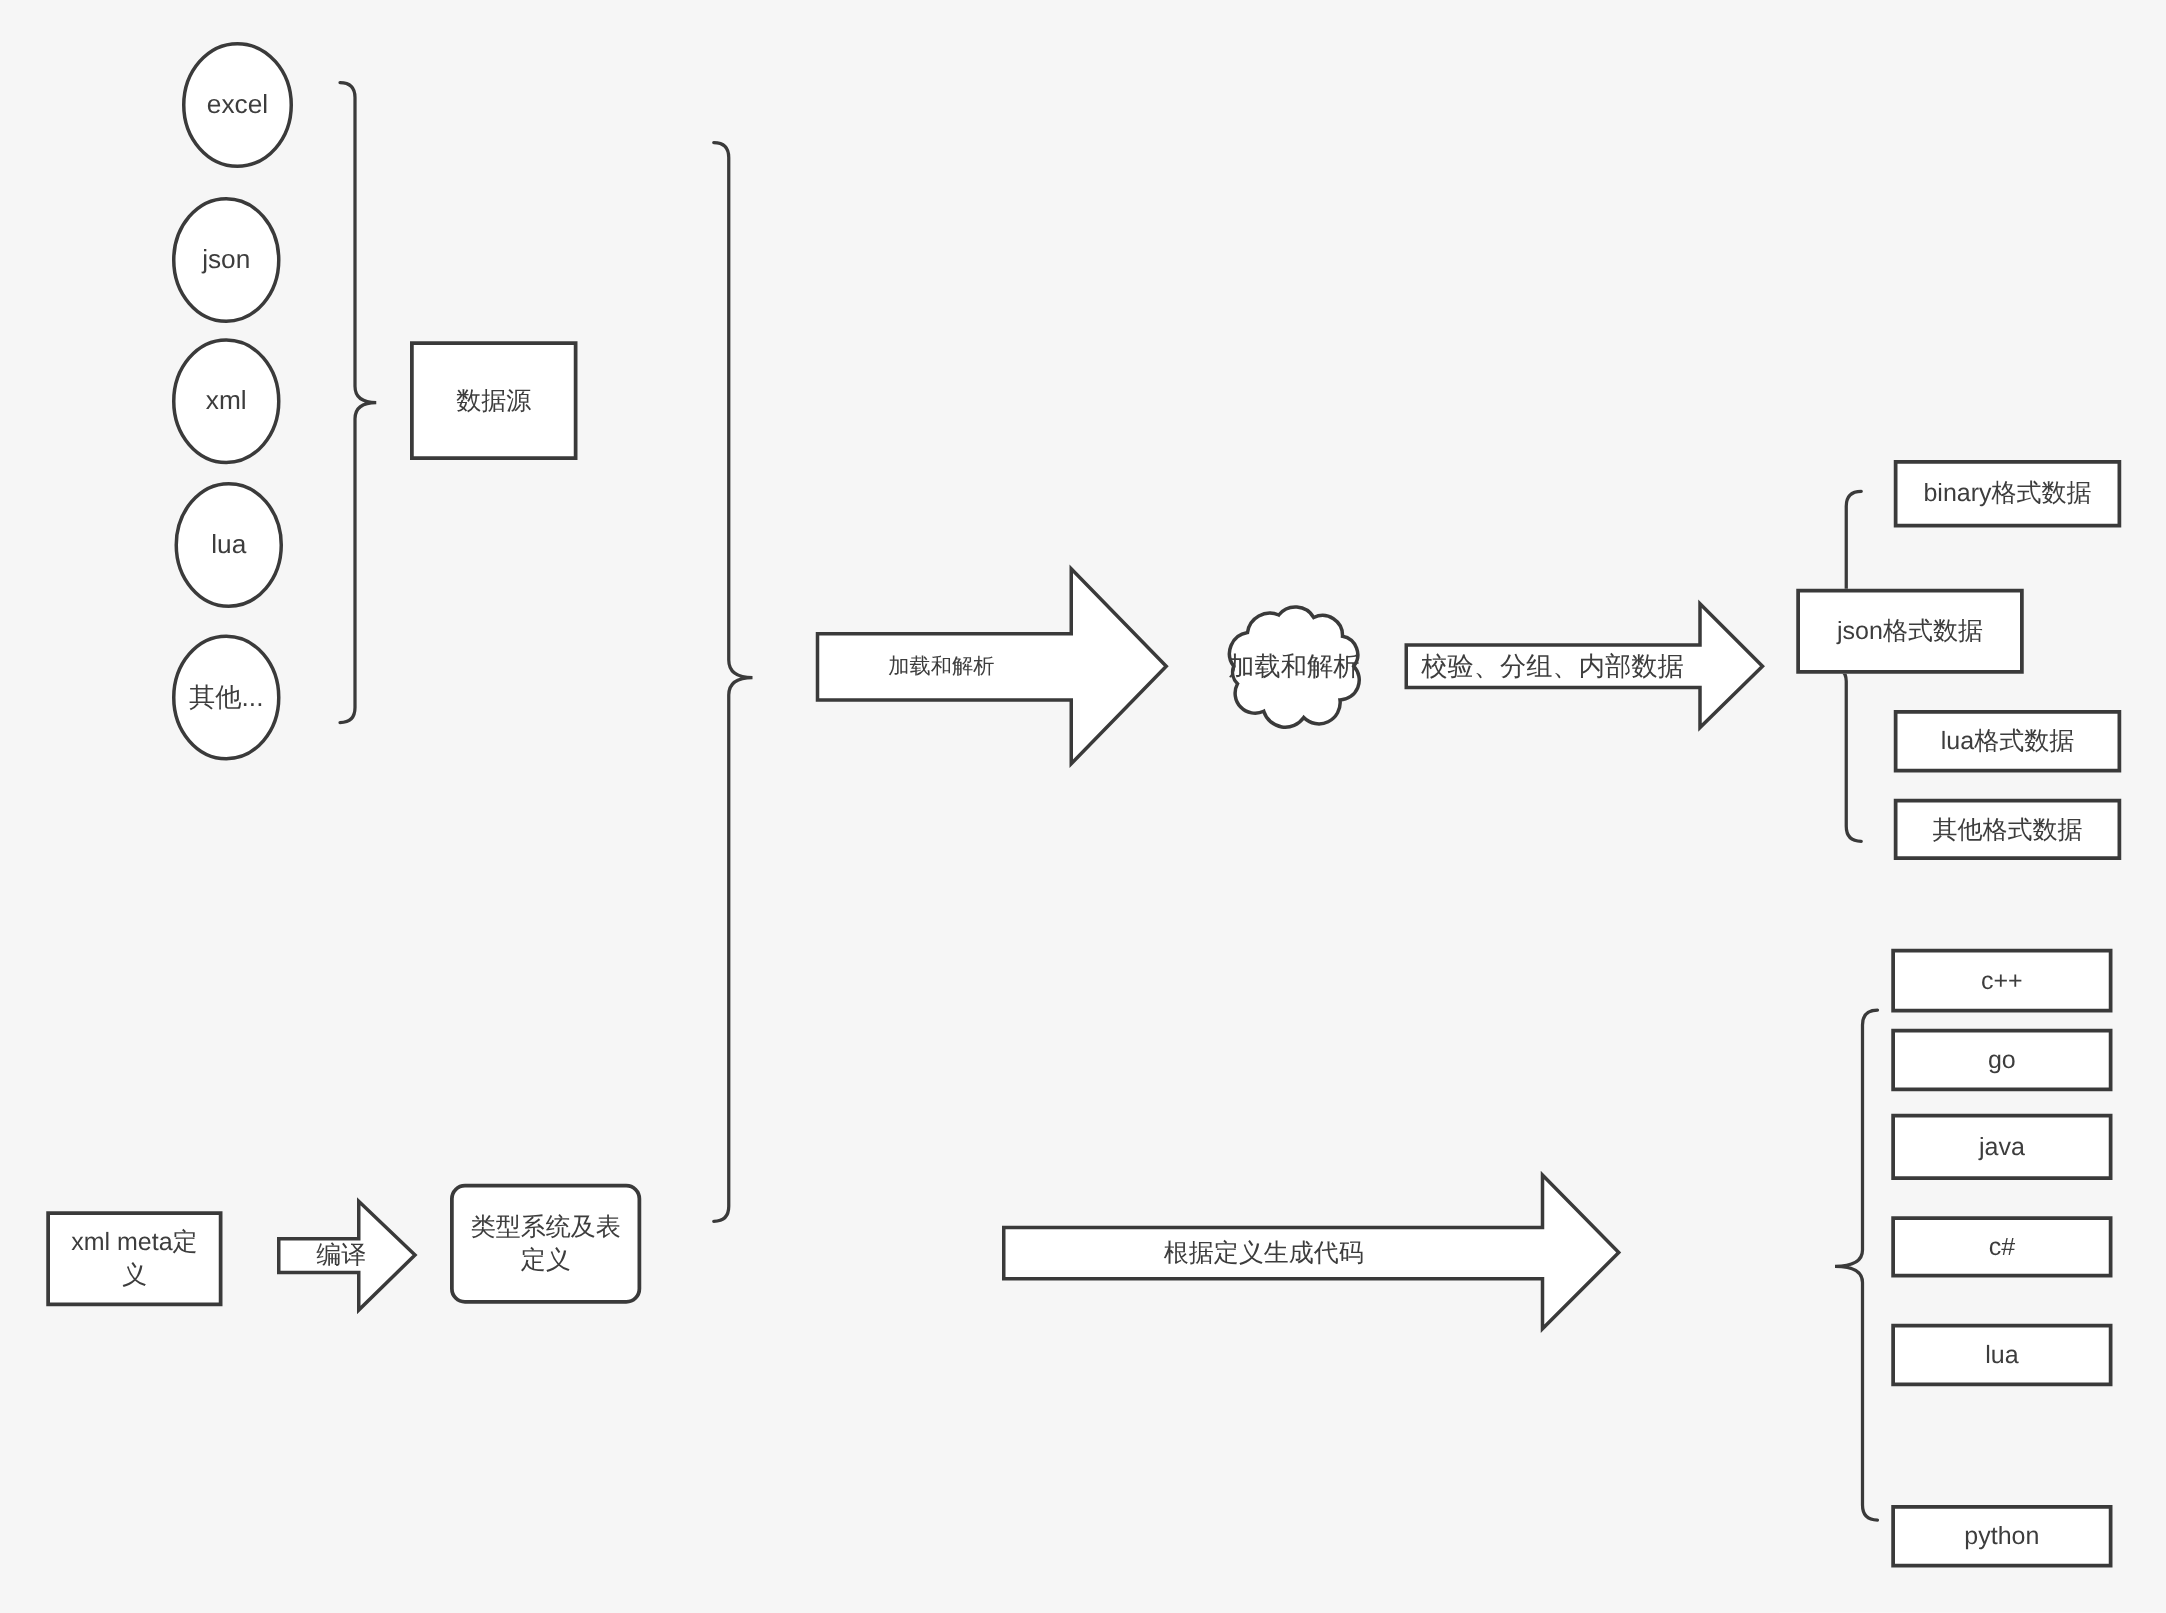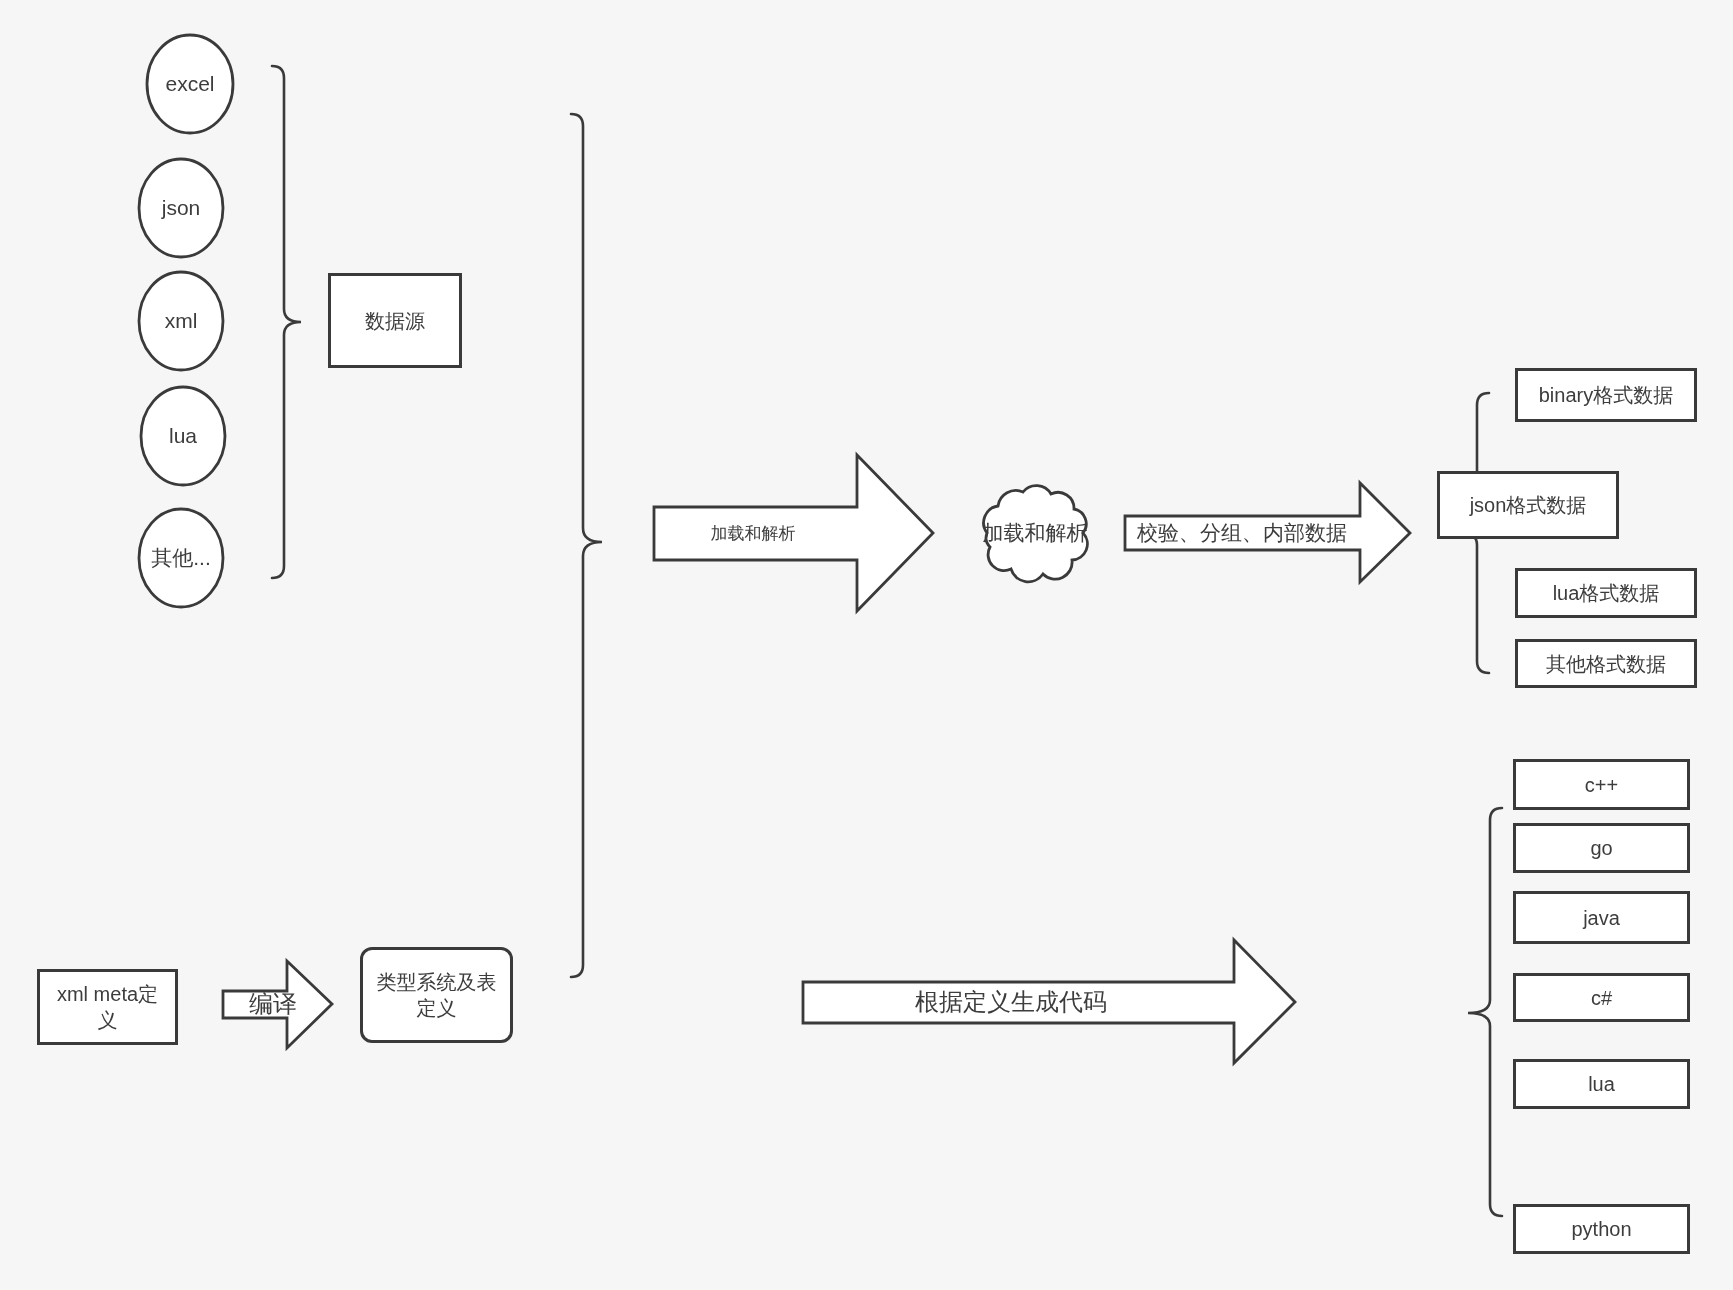--- a/index.html
+++ b/index.html
@@ -13,21 +13,21 @@
     position:absolute;box-sizing:border-box;background:#ffffff;
     border:3px solid #3a3a3a;display:flex;align-items:center;justify-content:center;
     text-align:center;font-size:20px;line-height:1.3;color:#3d3d3d;
   }
   .rounded{border-radius:12px;}
   .c{
     position:absolute;transform:translate(-50%,-50%);
     white-space:nowrap;text-align:center;color:#3d3d3d;
   }
   .f19{font-size:21px;}
-  .f20{font-size:24px;}
+  .f20{font-size:20px;}
   .f21{font-size:17px;}
   .wrap{white-space:normal;}
 </style>
 </head>
 <body>
 
 <div id="canvas">
 
   <svg width="1733" height="1290" viewBox="0 0 1733 1290">
     <g fill="#ffffff" stroke="#3a3a3a" stroke-width="2.8">

